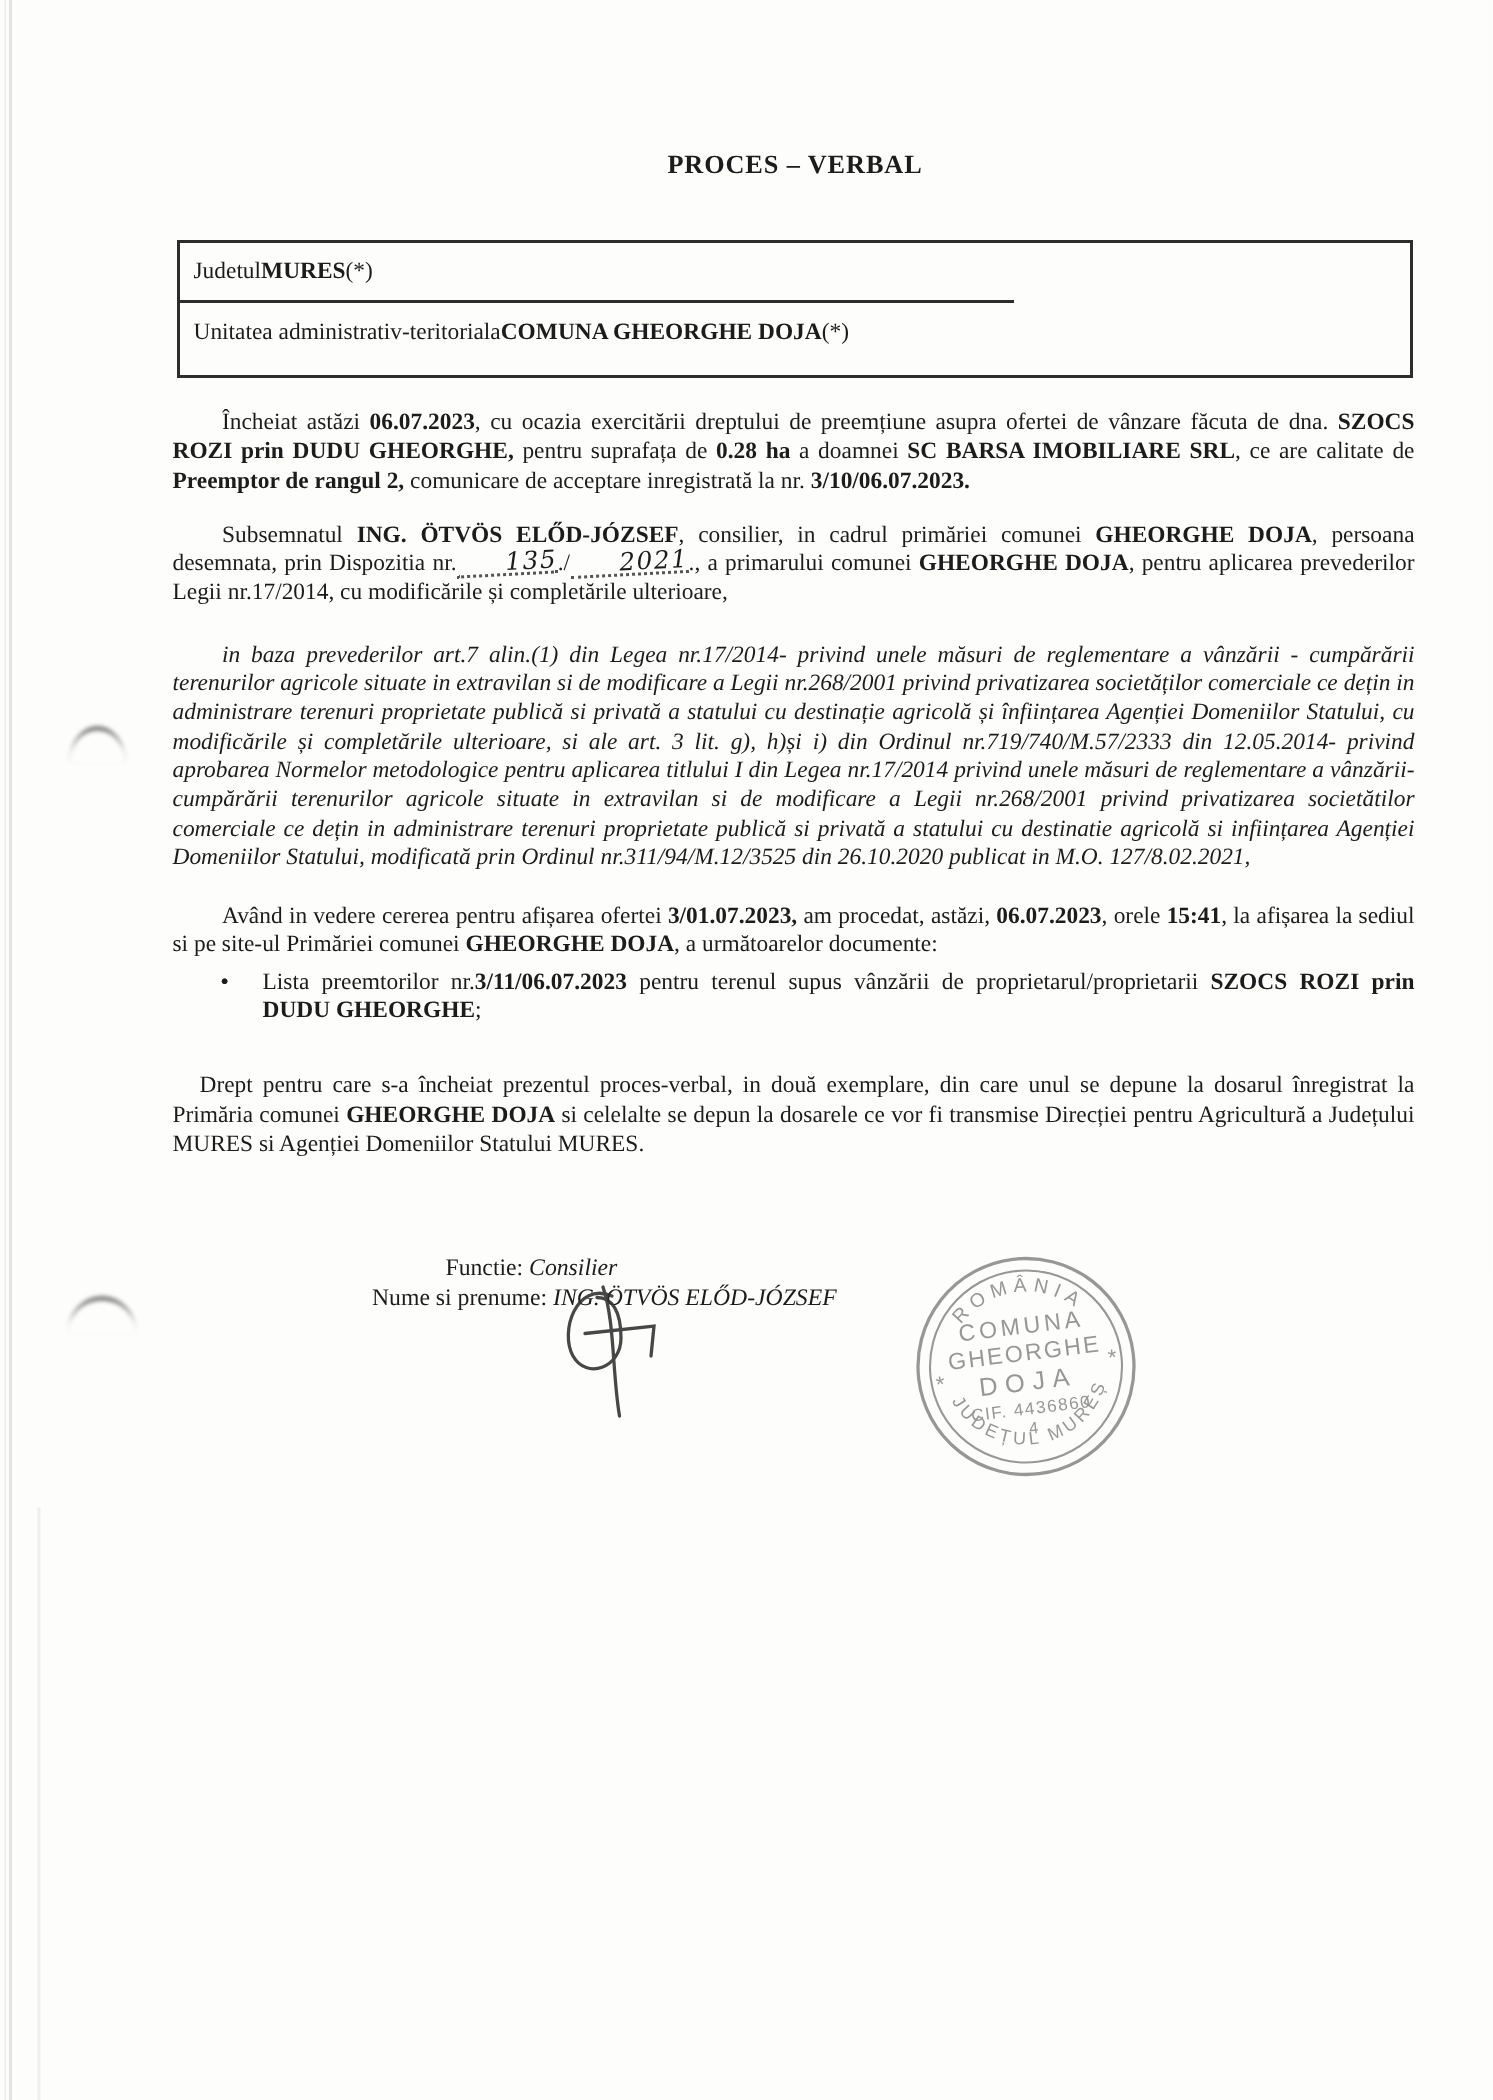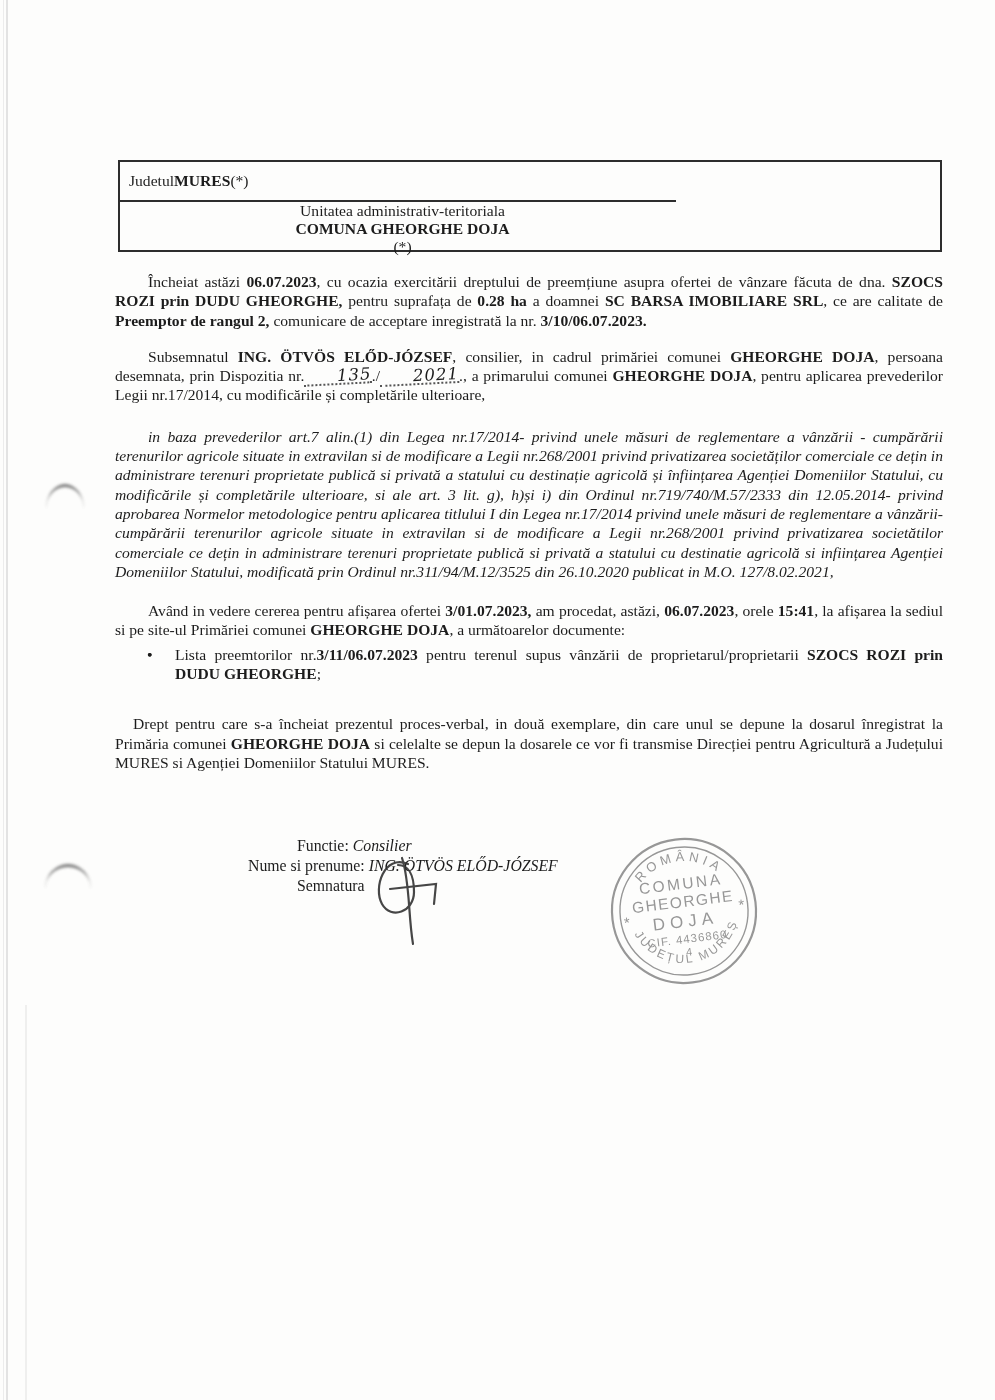--- a/index.html
+++ b/index.html
@@ -24,21 +24,21 @@
   }
 
   
   .hdr-table {
     position:absolute; left:118px; top:160px; width:824px; height:92px;
     display:grid; grid-template-columns:556px 1fr; grid-template-rows:40px 40px;
     border:2px solid #2d2d2d; box-sizing:border-box; font-size:15.6px;
   }
   .hdr-cell { display:flex; align-items:center; padding-left:9px; box-sizing:border-box; }
   .cell-judet { grid-column:1; grid-row:1; border-bottom:2px solid #2d2d2d; }
-  .cell-uat   { grid-column:1; grid-row:2;flex-direction:column; }
+  .cell-uat   { grid-column:1; grid-row:2; }
   .cell-registry {
     grid-column:2; grid-row:1 / 3; border-left:2px solid #2d2d2d;
     display:flex; flex-direction:column; align-items:center; justify-content:center;
     text-align:center; line-height:20px; padding-left:0;
   }
 
   
   .doc-body {
     position:absolute; left:115px; top:272px; width:828px;
     font-size:15.6px; line-height:19.3px; text-align:justify;
@@ -75,20 +75,21 @@
 <body>
 
 <div id="page">
 
   <div class="scan-line-1"></div>
   <div class="scan-line-2"></div>
   <div class="scan-line-3"></div>
   <div class="punch" id="punch-1"></div>
   <div class="punch" id="punch-2"></div>
 
+  <div class="doc-title">PROCES – VERBAL</div>
 
   <div class="hdr-table">
     <div class="hdr-cell cell-judet">
         <span>Judetul </span>
         <span class="b">MURES</span>
         <span>(*)</span>
       </div>
     <div class="hdr-cell cell-uat">
         <span>Unitatea administrativ-teritoriala </span>
         <span class="b">COMUNA GHEORGHE DOJA</span>
@@ -109,21 +110,20 @@
         <span class="blt">•</span>
         <span><span>Lista preemtorilor nr.</span><span class="b">3/11/06.07.2023</span><span> pentru terenul supus vânzării de proprietarul/proprietarii </span><span class="b">SZOCS ROZI prin DUDU GHEORGHE</span><span>;</span></span>
       </li>
     </ul>
     <p id="para-5"><span>Drept pentru care s-a încheiat prezentul proces-verbal, in două exemplare, din care unul se depune la dosarul înregistrat la Primăria comunei </span><span class="b">GHEORGHE DOJA</span><span> si celelalte se depun la dosarele ce vor fi transmise Direcției pentru Agricultură a Județului MURES si Agenției Domeniilor Statului MURES.</span></p>
   </div>
 
   <div class="sig-block">
     <div class="sig-line-1"><span>Functie: </span><span class="i">Consilier</span></div>
     <div class="sig-line-2"><span>Nume si prenume: </span><span class="i">ING. ÖTVÖS ELŐD-JÓZSEF</span></div>
-    <div class="sig-line-3"><span>Semnatura</span></div>
   </div>
 
   <svg class="sig-scribble" width="85" height="95" viewBox="0 0 85 95">
     <g fill="none" stroke="#333" stroke-width="2.2" stroke-linecap="round" opacity="0.9">
       <path d="M 36,12 C 12,2 1,36 10,52 C 19,68 42,60 42,40 C 42,22 36,13 26,13"></path>
       <path d="M 30,6 C 38,30 36,62 41,92"></path>
       <path d="M 18,37 L 64,32 L 62,52"></path>
     </g>
   </svg>
 

